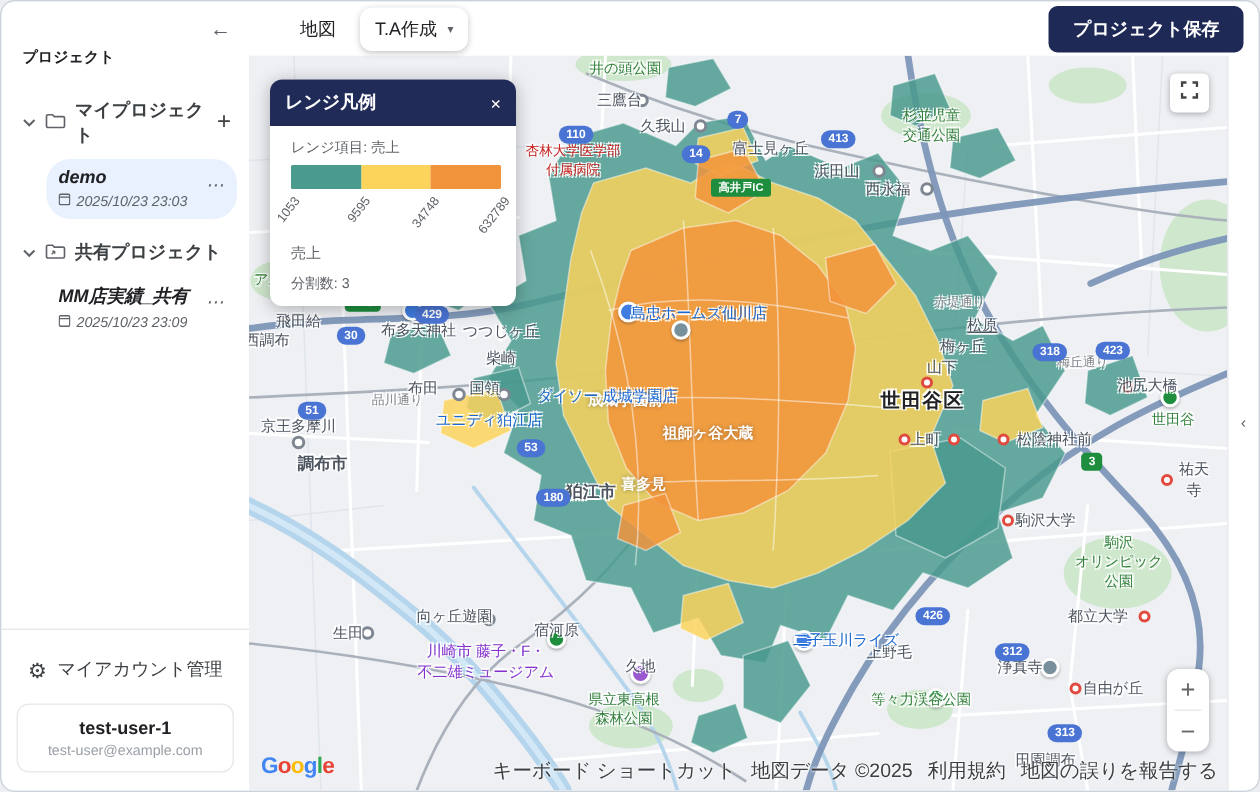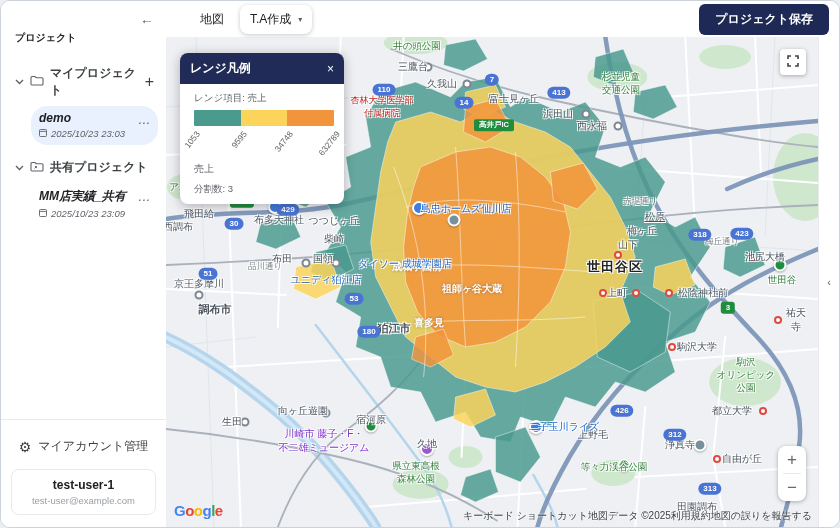--- a/index.html
+++ b/index.html
@@ -92,21 +92,21 @@
   .legend-div{font-size:9.5px;color:#5f6368;margin-top:7px;}
 
   
   .fullscreen-btn{position:absolute;top:12px;right:12px;width:26px;height:26px;background:#fff;border-radius:4px;
       box-shadow:0 1px 4px rgba(0,0,0,.3);display:flex;align-items:center;justify-content:center;z-index:6;cursor:pointer;}
   .zoomctl{position:absolute;right:12px;bottom:26px;width:28px;background:#fff;border-radius:8px;
       box-shadow:0 1px 4px rgba(0,0,0,.3);z-index:6;display:flex;flex-direction:column;align-items:center;}
   .zbtn{height:27px;line-height:27px;font-size:17px;color:#666;width:100%;text-align:center;cursor:pointer;}
   .zdiv{height:1px;background:#e8eaed;width:18px;}
   .google-logo{position:absolute;left:8px;bottom:8px;z-index:6;font-size:15px;font-weight:bold;letter-spacing:-.5px;}
-  .attrib{position:absolute;right:6px;bottom:4px;z-index:6;font-size:10px;color:#3c4043;display:flex;
+  .attrib{position:absolute;right:6px;bottom:4px;z-index:6;font-size:13px;color:#3c4043;display:flex;gap:10px;
           text-shadow:0 0 2px #fff,0 0 2px #fff;}
 </style>
 </head>
 <body>
 
 <div class="window">
 
   <aside class="sidebar">
     <span class="collapse-arrow">←</span>
     <div class="sb-title">プロジェクト</div>

